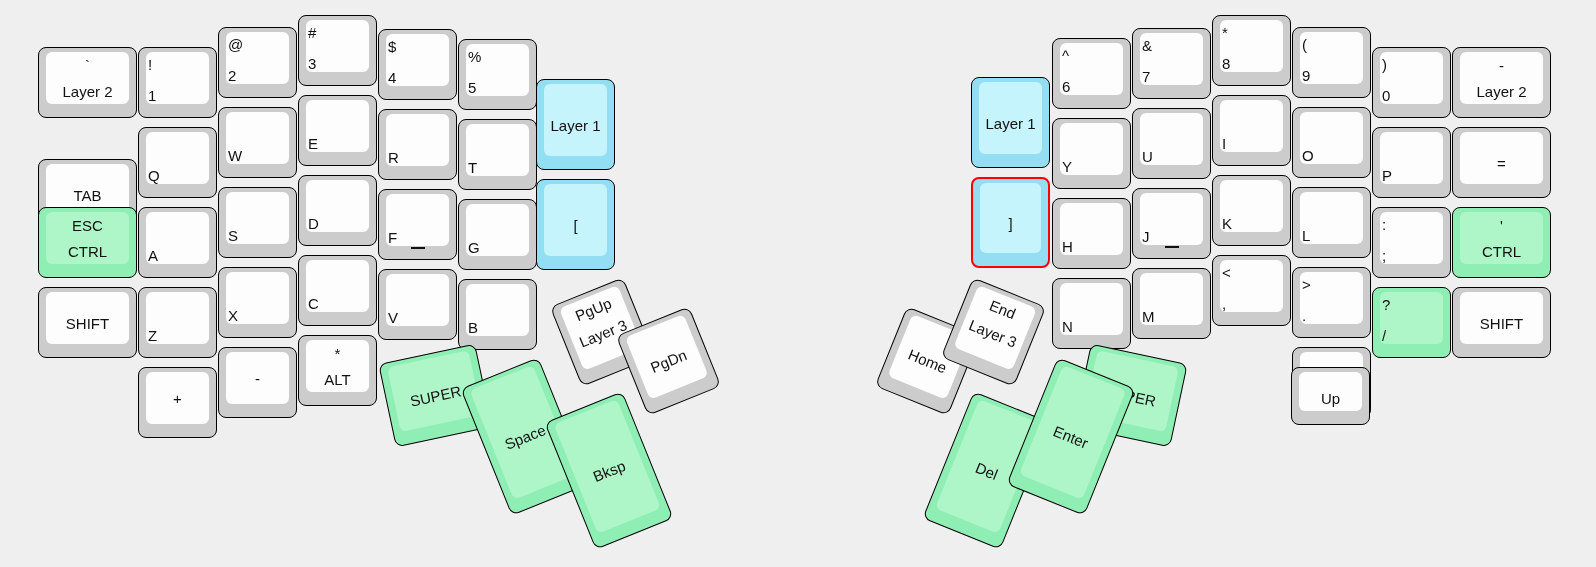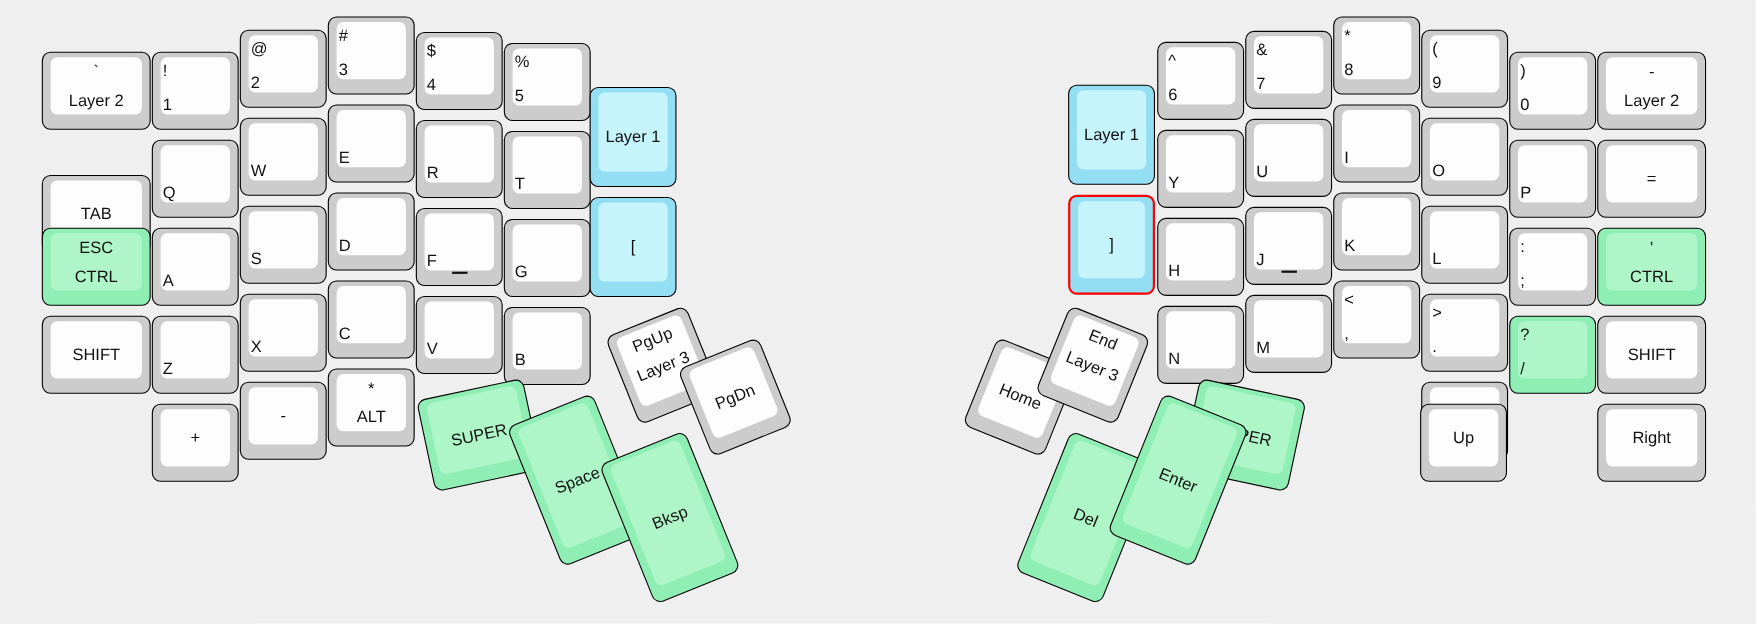--- a/index.html
+++ b/index.html
@@ -306,45 +306,41 @@
     <div class="key" style="left: 1372px; top: 207px; width: 79px; height: 71px;">
       <div class="cap"></div>
       <div class="lg tl">:</div>
       <div class="lg bl">;</div>
     </div>
     <div class="key green" style="left: 1372px; top: 287px; width: 79px; height: 71px;">
       <div class="cap"></div>
       <div class="lg tl">?</div>
       <div class="lg bl">/</div>
     </div>
-    <div class="key" style="left: 1291px; top: 367px; width: 79px; height: 71px;">
+    <div class="key" style="left: 1291px; top: 367px; width: 79px; height: 58px;">
       <div class="cap"></div>
       <div class="lg c2">Up</div>
     </div>
     <div class="key" style="left: 1452px; top: 47px; width: 99px; height: 71px;">
       <div class="cap"></div>
       <div class="lg ct">-</div>
       <div class="lg cb">Layer 2</div>
     </div>
     <div class="key" style="left: 1452px; top: 127px; width: 99px; height: 71px;">
       <div class="cap"></div>
       <div class="lg c">=</div>
     </div>
     <div class="key green" style="left: 1452px; top: 207px; width: 99px; height: 71px;">
       <div class="cap"></div>
       <div class="lg ct">'</div>
       <div class="lg cb">CTRL</div>
     </div>
     <div class="key" style="left: 1452px; top: 287px; width: 99px; height: 71px;">
       <div class="cap"></div>
       <div class="lg c">SHIFT</div>
-    </div>
-    <div class="key" style="left: 1452px; top: 367px; width: 99px; height: 71px;">
-      <div class="cap"></div>
-      <div class="lg c2">Right</div>
     </div>
     <div class="key green" style="left: 1081px; top: 353px; width: 99px; height: 85px; transform: rotate(12deg);">
       <div class="cap"></div>
       <div class="lg c">SUPER</div>
     </div>
     <div class="key" style="left: 888px; top: 318px; width: 79px; height: 86px; transform: rotate(22deg);">
       <div class="cap"></div>
       <div class="lg c">Home</div>
     </div>
     <div class="key" style="left: 954px; top: 289px; width: 79px; height: 86px; transform: rotate(22deg);">

